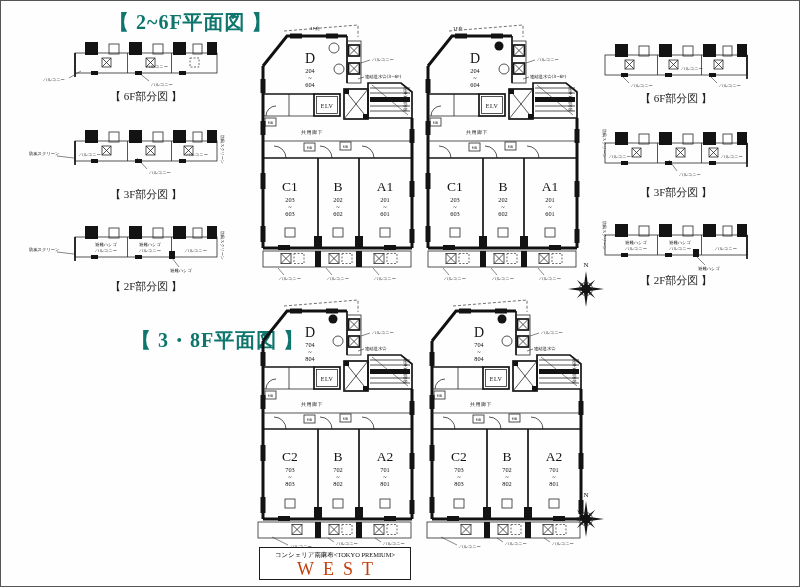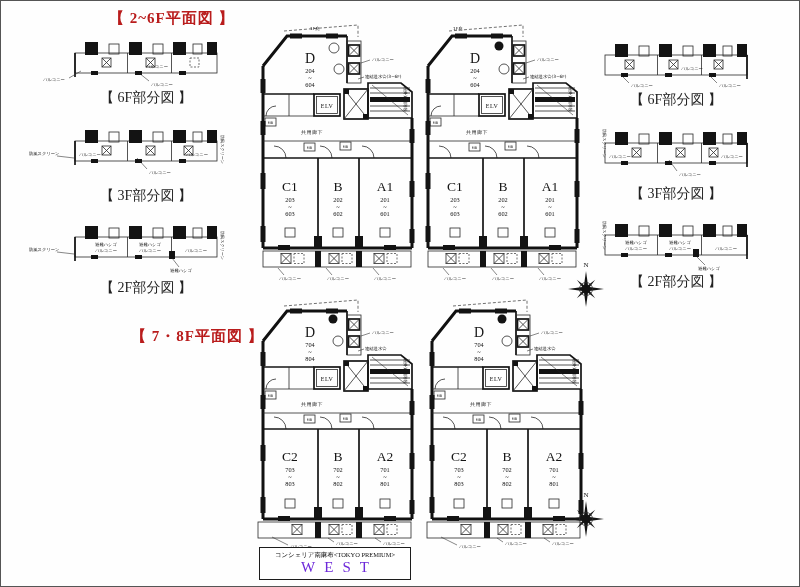--- a/index.html
+++ b/index.html
@@ -2,22 +2,22 @@
 <html><head>
 <meta charset="utf-8">
 <style>
   html,body{margin:0;padding:0;background:#e8e8e8;}
   .sheet{
     position:relative;width:800px;height:587px;background:#fefefe;
     border:1px solid #555;box-sizing:border-box;overflow:hidden;
     font-family:"Liberation Serif", serif;color:#111;
   }
   .abs{position:absolute;}
-  .title{font-size:15px;font-weight:600;letter-spacing:1px;color:#b91c1c;white-space:nowrap;text-align:center;}
-  .caption{font-size:14px;font-weight:500;color:#222;text-align:center;white-space:nowrap;}
+  .title{font-size:20px;font-weight:600;letter-spacing:1px;color:#0f766e;white-space:nowrap;text-align:center;}
+  .caption{font-size:11px;font-weight:500;color:#222;text-align:center;white-space:nowrap;}
   svg{display:block;overflow:visible;}
   svg text{fill:#141414;}
   .thin{stroke:#2a2a2a;stroke-width:.8;fill:none;}
   .med{stroke:#141414;stroke-width:1.7;fill:none;}
   .wall{stroke:#111;stroke-width:3;fill:none;}
   .blk{fill:#131313;stroke:none;}
   .dash{stroke:#333;stroke-width:.7;fill:none;stroke-dasharray:3 2;}
   .dashbox{stroke:#333;stroke-width:.7;fill:none;stroke-dasharray:2 1.5;}
   .ldr{stroke:#222;stroke-width:.55;fill:none;}
   .lbl{font-family:"DejaVu Sans",sans-serif;font-size:4.3px;}
@@ -26,29 +26,29 @@
   .elv{font-family:"Liberation Serif",serif;font-size:6px;letter-spacing:.4px;text-anchor:middle;}
   .corr{font-family:"DejaVu Sans",sans-serif;font-size:5px;text-anchor:middle;letter-spacing:.5px;}
   .unit-letter{font-family:"Liberation Serif",serif;font-size:13.5px;text-anchor:middle;}
   .unit-letter-d{font-family:"Liberation Serif",serif;font-size:14px;text-anchor:middle;}
   .unit-num{font-family:"Liberation Serif",serif;font-size:6.3px;text-anchor:middle;}
   .north-n{font-family:"Liberation Serif",serif;font-size:7px;text-anchor:middle;}
   .footer-box{
     border:1.2px solid #1c1c1c;background:#fff;text-align:center;box-sizing:border-box;
   }
   .brand{font-size:7px;letter-spacing:0;color:#111;margin-top:2px;white-space:nowrap;transform:scale(.92);}
-  .bname{font-size:15px;letter-spacing:9px;text-indent:9px;color:#6d28d9;margin-top:0;line-height:1;}
+  .bname{font-size:18px;letter-spacing:9px;text-indent:9px;color:#c2410c;margin-top:0;line-height:1;}
 </style>
 </head>
 <body>
 
 <div class="sheet">
 
   <div class="abs title" style="left:108px;top:8px;">【 2~6F平面図 】</div>
-  <div class="abs title" style="left:130px;top:326px;">【 7・8F平面図 】</div>
+  <div class="abs title" style="left:130px;top:326px;">【 3・8F平面図 】</div>
 
   <svg class="abs" style="left:28px;top:36px;" width="196" height="54" viewBox="0 0 196 54">
     <rect class="thin" x="46" y="16" width="142" height="20"></rect>
     <line class="med" x1="46" y1="16" x2="46" y2="40"></line>
     <rect class="blk" x="56" y="5" width="13" height="13"></rect>
       <rect class="blk" x="100" y="5" width="13" height="13"></rect>
       <rect class="blk" x="144" y="5" width="13" height="13"></rect>
       <rect class="blk" x="178" y="5" width="10" height="13"></rect>
     <rect class="thin" x="80" y="7" width="10" height="10"></rect>
       <rect class="thin" x="124" y="7" width="10" height="10"></rect>

